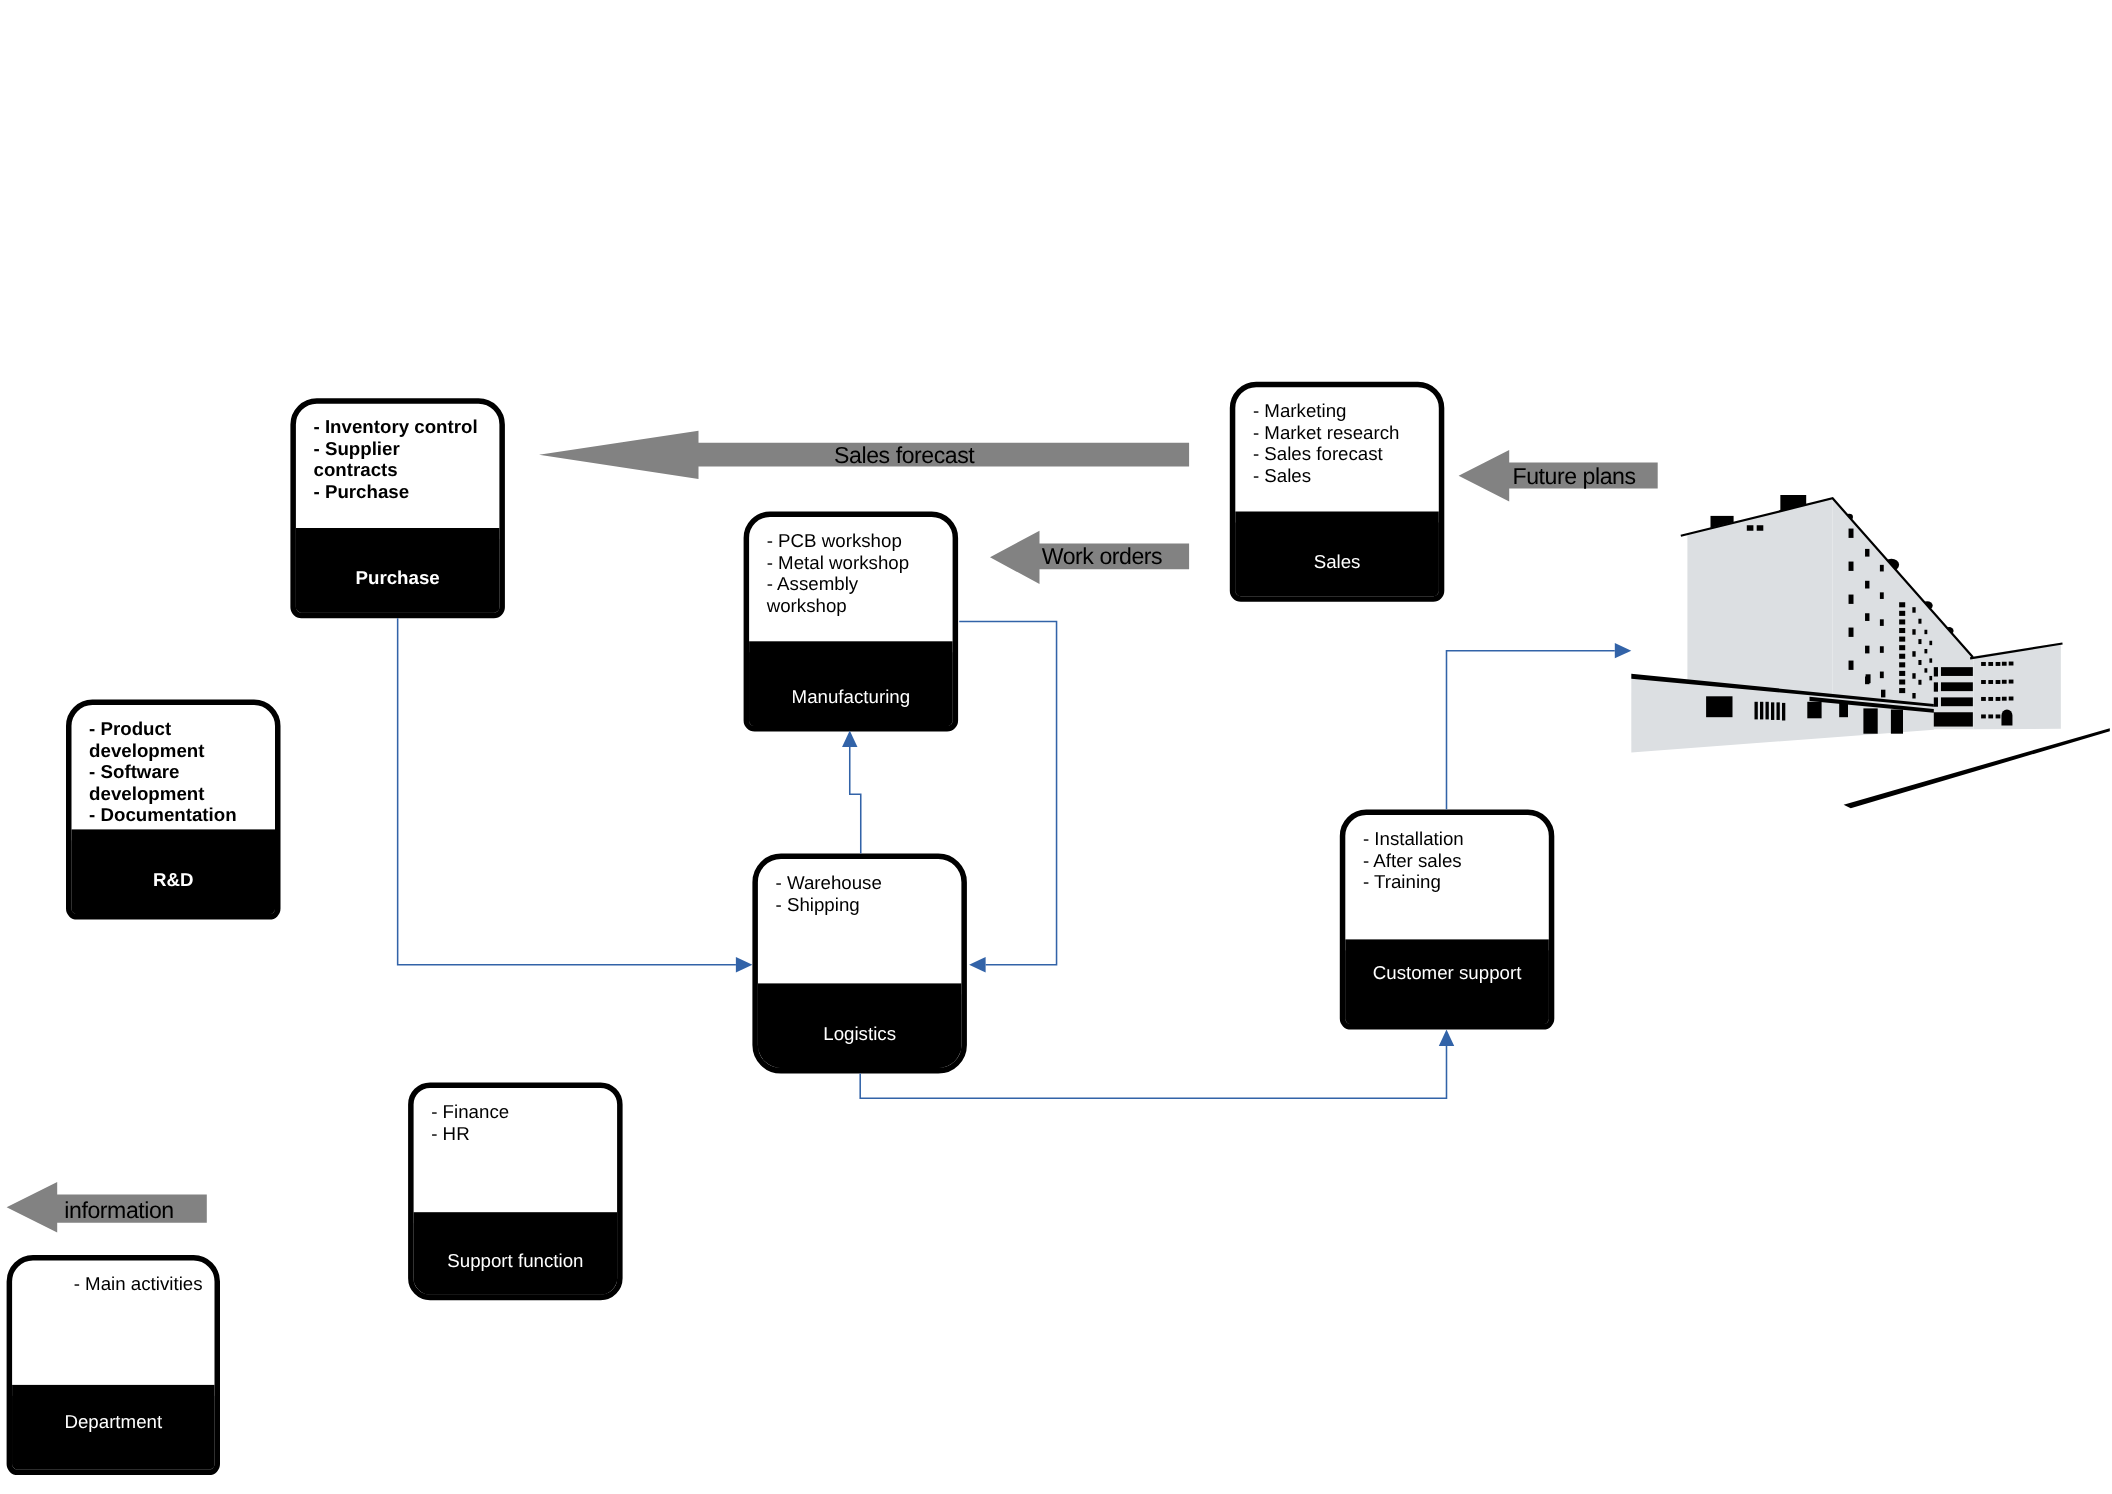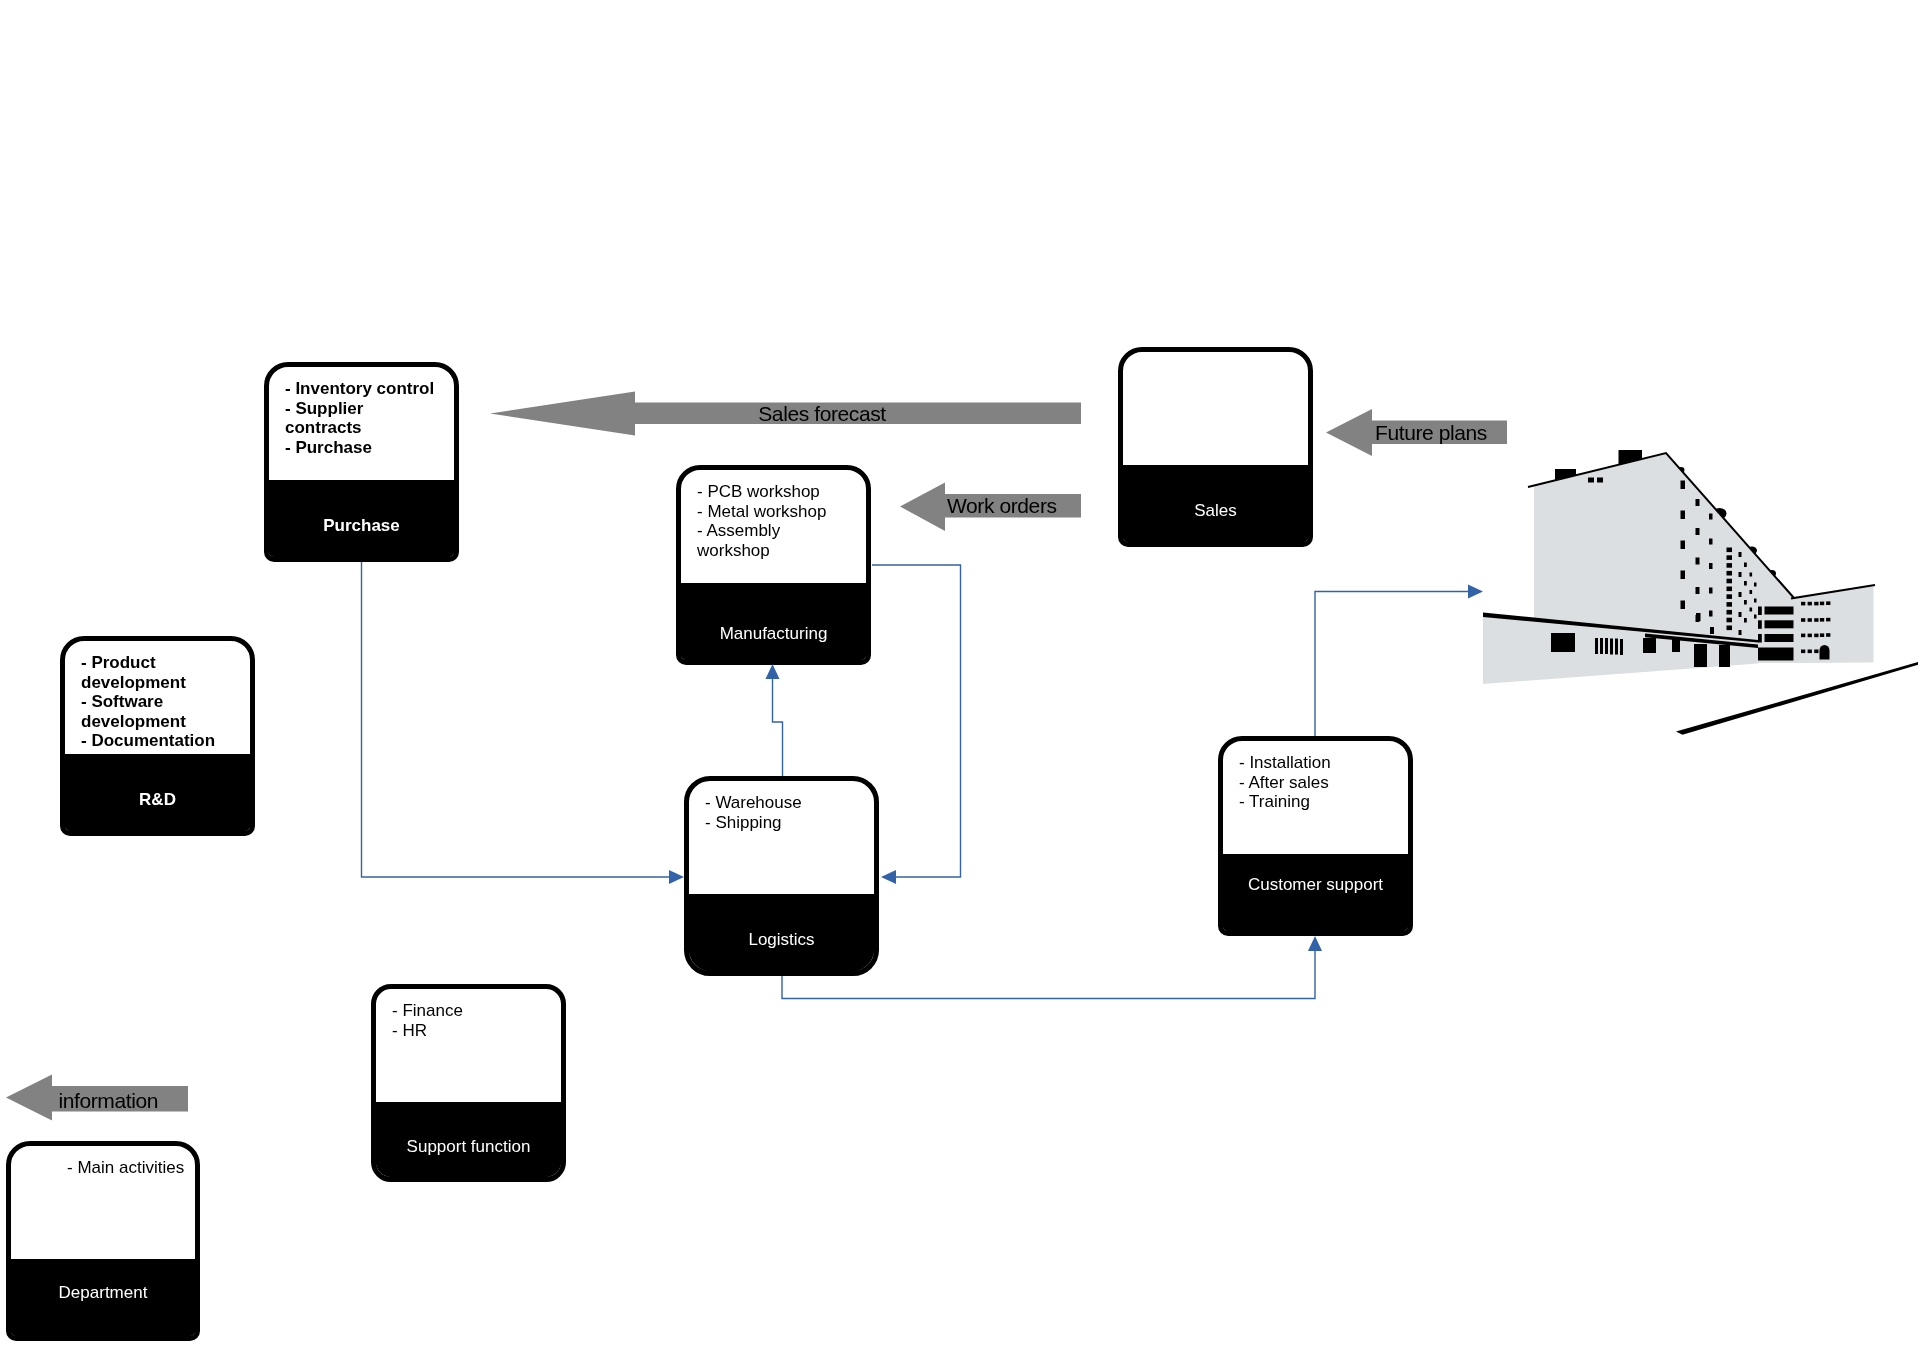--- a/index.html
+++ b/index.html
@@ -23,20 +23,26 @@
       <div>- Inventory control</div>
       <div>- Supplier contracts</div>
       <div>- Purchase</div>
     </div>
   <div class="lbl">
       <span>Purchase</span>
     </div>
 </div>
 
 <div class="box" style="left:1118px;top:347px;">
+  <div class="acts">
+      <div>- Marketing</div>
+      <div>- Market research</div>
+      <div>- Sales forecast</div>
+      <div>- Sales</div>
+    </div>
   <div class="lbl">
       <span>Sales</span>
     </div>
 </div>
 
 <div class="box" style="left:676px;top:465px;">
   <div class="acts">
       <div>- PCB workshop</div>
       <div>- Metal workshop</div>
       <div>- Assembly workshop</div>

